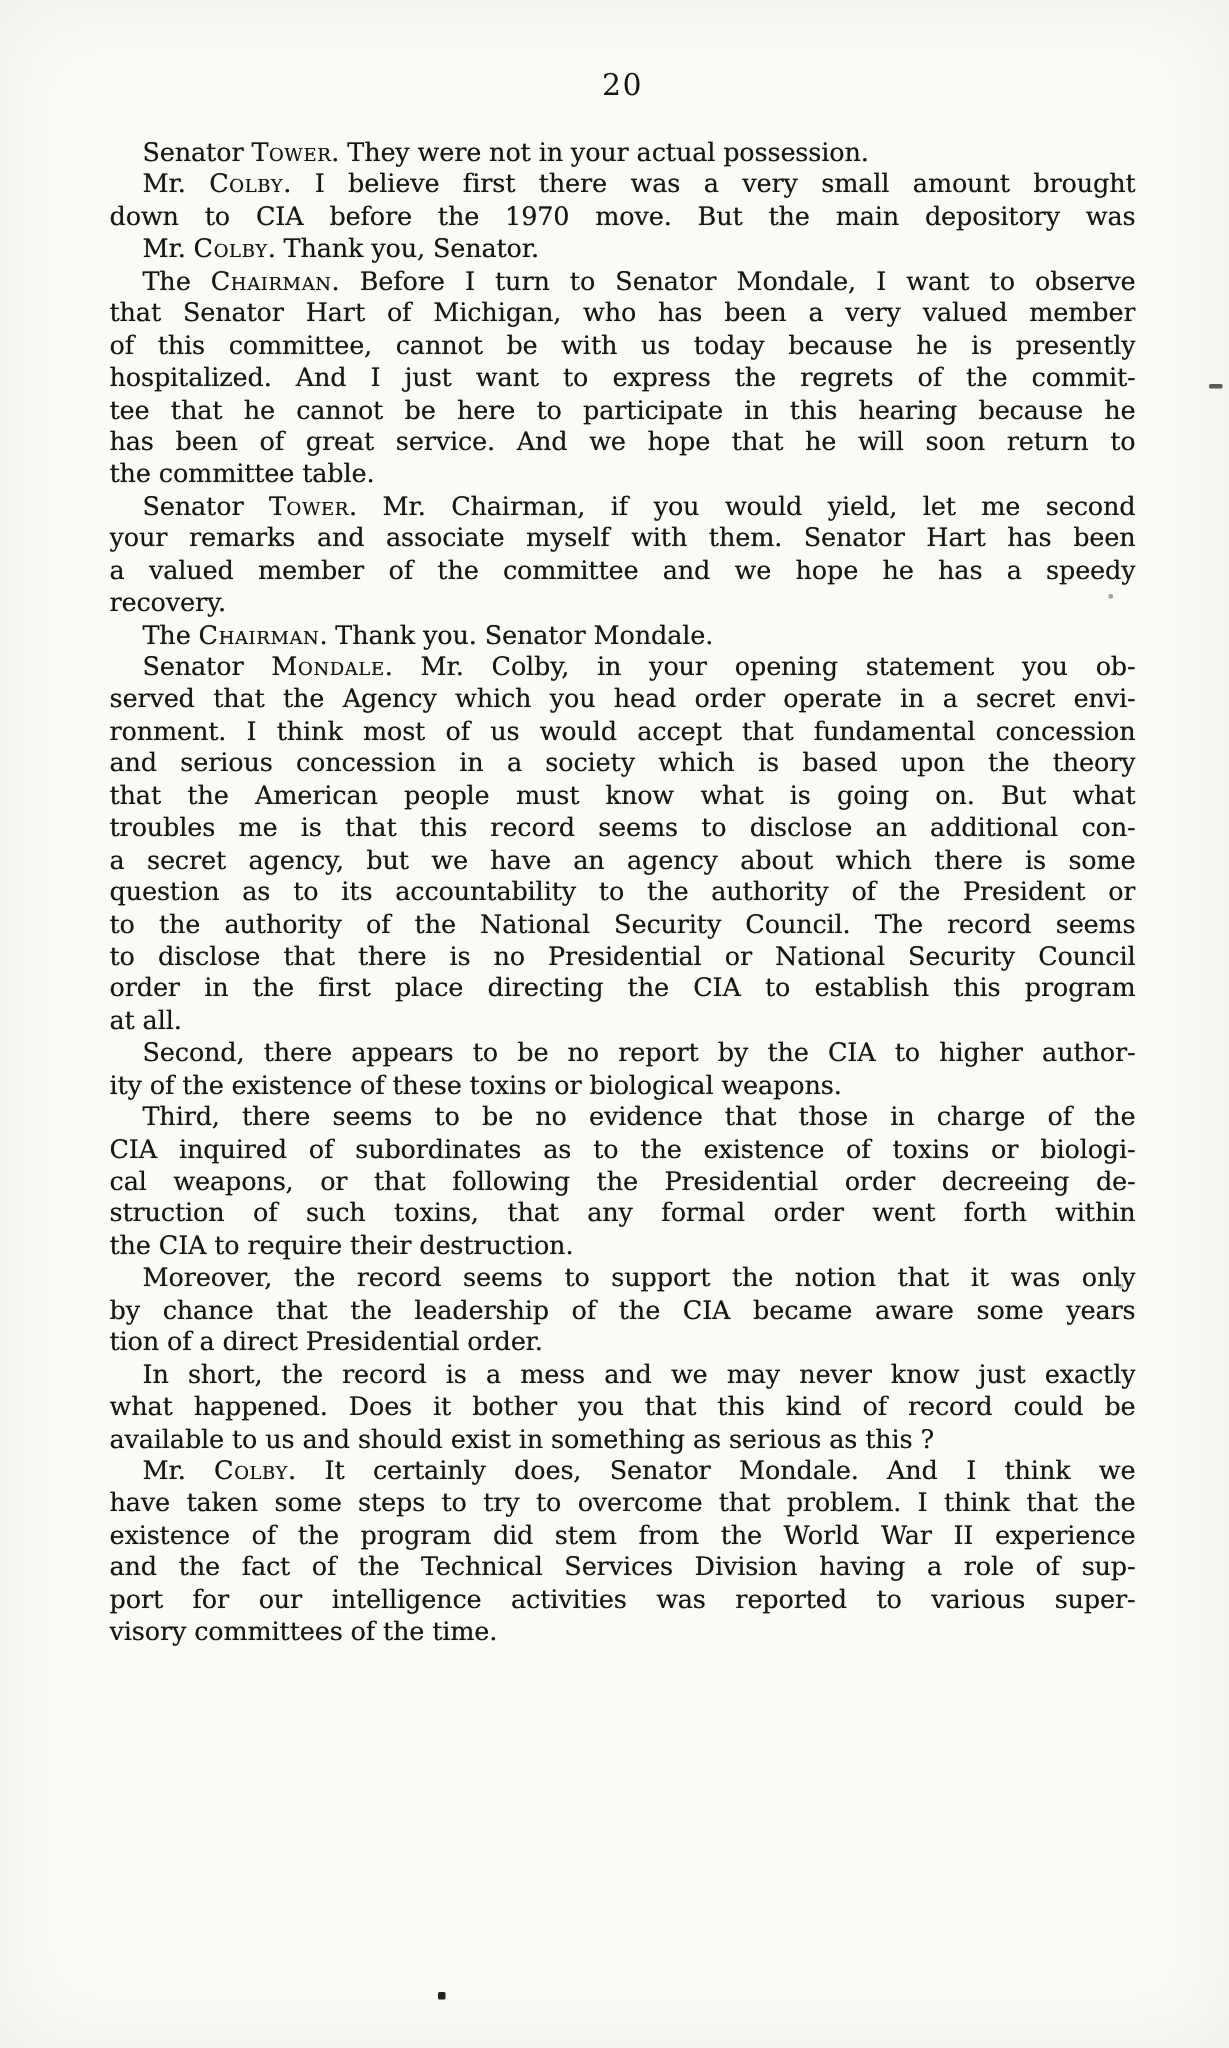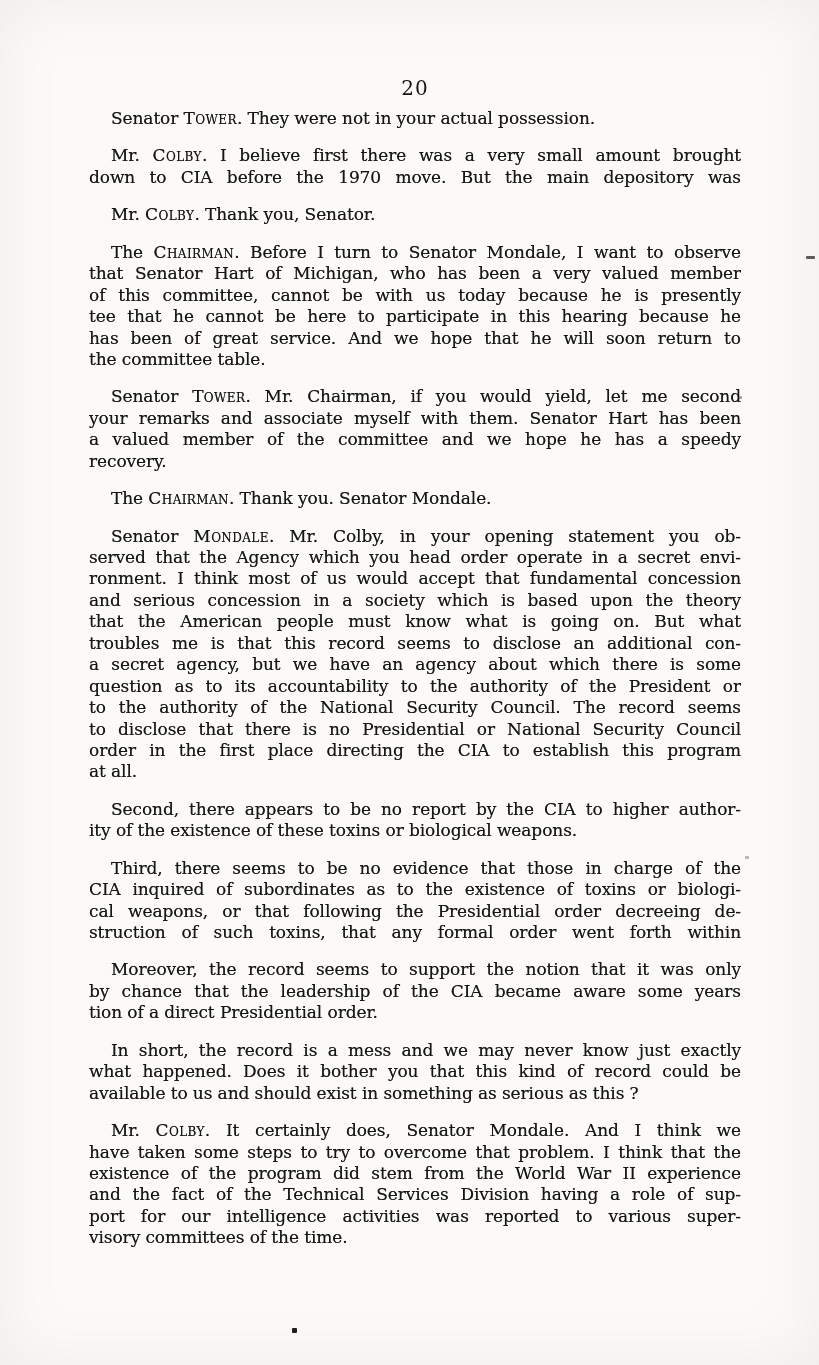--- a/index.html
+++ b/index.html
@@ -12,30 +12,29 @@
   .scan-page {
     position: absolute; inset: 0;
     box-shadow: inset 0 0 60px rgba(120,115,105,0.10);
   }
   .page-number {
     position: absolute;
     top: 44px; left: 73px; width: 684px;
     text-align: center;
     font-size: 20px;
     letter-spacing: 1px;
-    margin-top: 32px;
   }
   .text-block {
     position: absolute;
     top: 92px; left: 73px; width: 684px;
     font-size: 17px;
     letter-spacing: -0.1px;
     text-shadow: 0 0 0.5px rgba(10,10,10,0.6);
   }
-  .para { margin: 16px; }
+  .para { margin: 0; }
   .line {
     height: 21.45px;
     line-height: 21.45px;
     overflow: hidden;
   }
   .line.just { text-align: justify; text-align-last: justify; }
   .line.indent { text-indent: 22px; }
   .sc { font-variant: small-caps; letter-spacing: 0.4px; }
   .artifact { position: absolute; border-radius: 1px; }
 </style>
@@ -52,20 +51,21 @@
         <div class="line indent just"><span>Mr. </span><span class="sc">Colby</span><span>. I believe first there was a very small amount brought</span></div>
         <div class="line just"><span>down to CIA before the 1970 move. But the main depository was</span></div>
       </div>
       <div class="para">
         <div class="line indent"><span>Mr. </span><span class="sc">Colby</span><span>. Thank you, Senator.</span></div>
       </div>
       <div class="para">
         <div class="line indent just"><span>The </span><span class="sc">Chairman</span><span>. Before I turn to Senator Mondale, I want to observe</span></div>
         <div class="line just"><span>that Senator Hart of Michigan, who has been a very valued member</span></div>
         <div class="line just"><span>of this committee, cannot be with us today because he is presently</span></div>
+        <div class="line just"><span>hospitalized. And I just want to express the regrets of the commit-</span></div>
         <div class="line just"><span>tee that he cannot be here to participate in this hearing because he</span></div>
         <div class="line just"><span>has been of great service. And we hope that he will soon return to</span></div>
         <div class="line"><span>the committee table.</span></div>
       </div>
       <div class="para">
         <div class="line indent just"><span>Senator </span><span class="sc">Tower</span><span>. Mr. Chairman, if you would yield, let me second</span></div>
         <div class="line just"><span>your remarks and associate myself with them. Senator Hart has been</span></div>
         <div class="line just"><span>a valued member of the committee and we hope he has a speedy</span></div>
         <div class="line"><span>recovery.</span></div>
       </div>
@@ -88,20 +88,21 @@
       </div>
       <div class="para">
         <div class="line indent just"><span>Second, there appears to be no report by the CIA to higher author-</span></div>
         <div class="line"><span>ity of the existence of these toxins or biological weapons.</span></div>
       </div>
       <div class="para">
         <div class="line indent just"><span>Third, there seems to be no evidence that those in charge of the</span></div>
         <div class="line just"><span>CIA inquired of subordinates as to the existence of toxins or biologi-</span></div>
         <div class="line just"><span>cal weapons, or that following the Presidential order decreeing de-</span></div>
         <div class="line just"><span>struction of such toxins, that any formal order went forth within</span></div>
+        <div class="line"><span>the CIA to require their destruction.</span></div>
       </div>
       <div class="para">
         <div class="line indent just"><span>Moreover, the record seems to support the notion that it was only</span></div>
         <div class="line just"><span>by chance that the leadership of the CIA became aware some years</span></div>
         <div class="line"><span>tion of a direct Presidential order.</span></div>
       </div>
       <div class="para">
         <div class="line indent just"><span>In short, the record is a mess and we may never know just exactly</span></div>
         <div class="line just"><span>what happened. Does it bother you that this kind of record could be</span></div>
         <div class="line"><span>available to us and should exist in something as serious as this ?</span></div>

